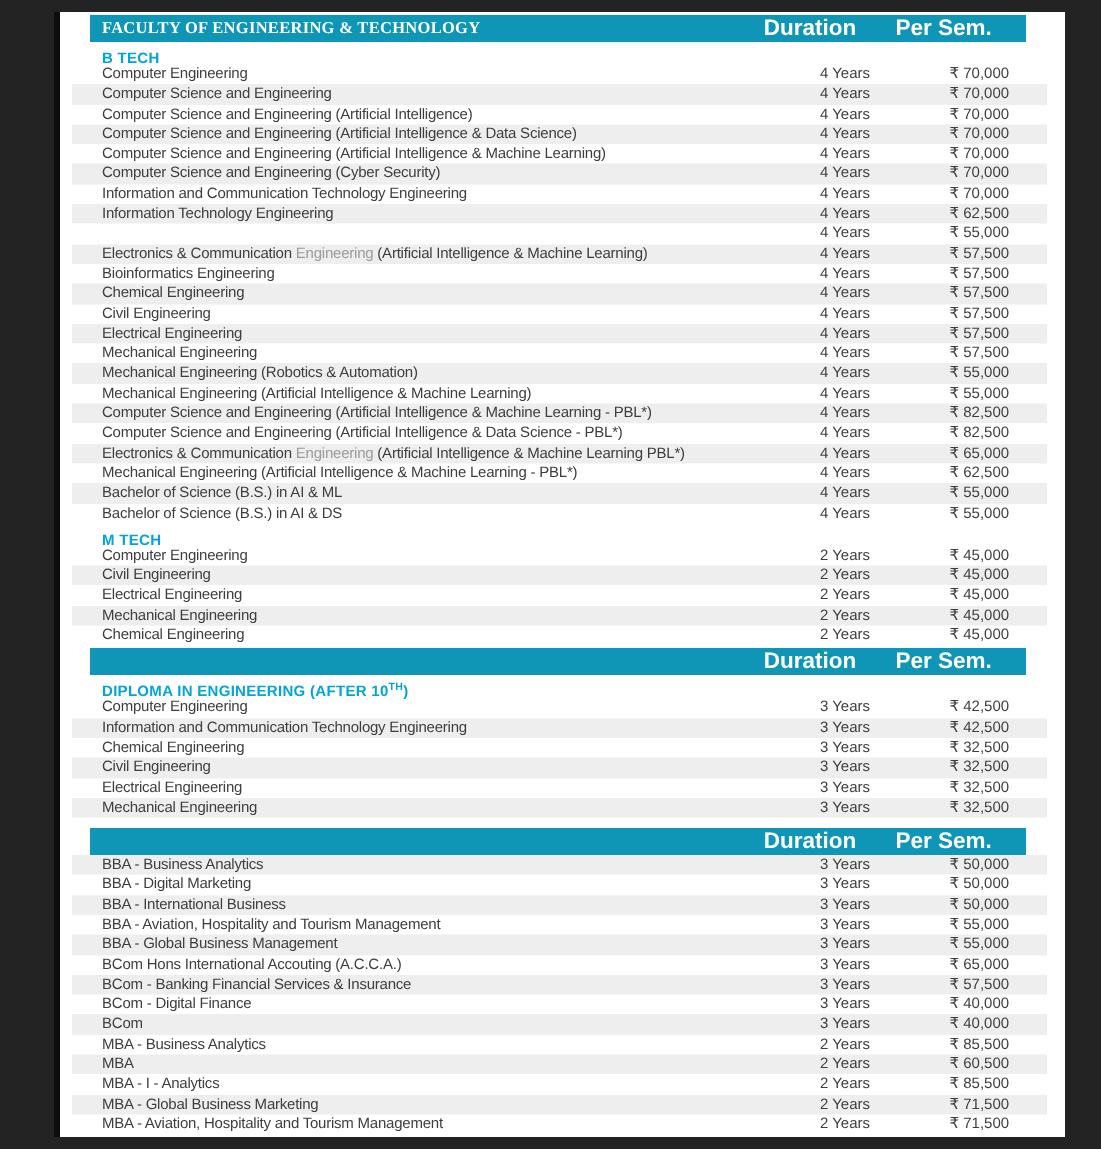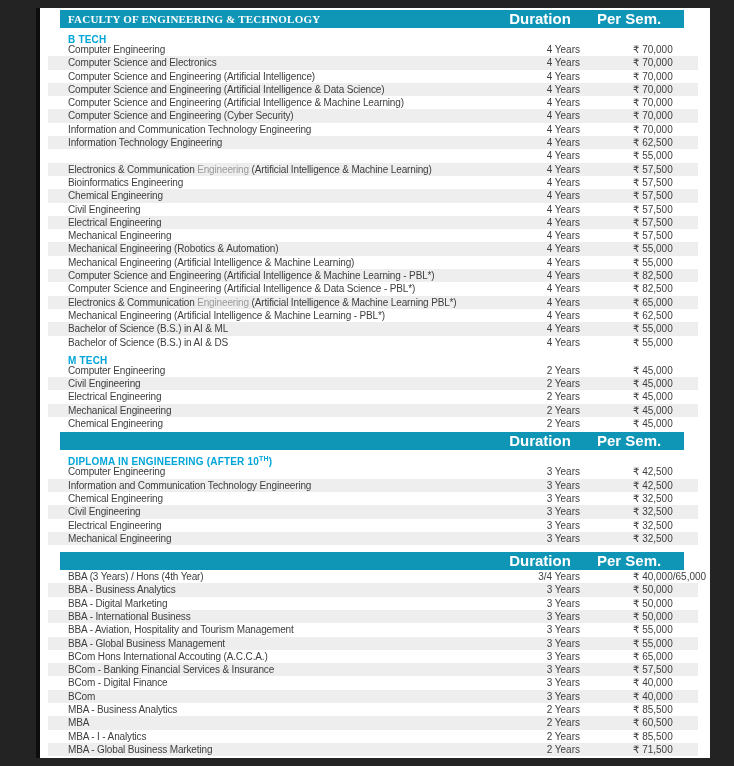--- a/index.html
+++ b/index.html
@@ -62,21 +62,21 @@
   <div class="group">
     <div class="group-label"><span>B TECH</span><sup></sup><span></span></div>
     <div class="rows">
   <div class="row">
     <span class="course"><span>Computer Engineering</span><span class="light"></span><span></span></span>
     <span class="cell duration">4 Years</span>
     <span class="cell fee">₹ 70,000</span>
   </div>
 
   <div class="row alt">
-    <span class="course"><span>Computer Science and Electronics</span><span class="light"></span><span></span></span>
+    <span class="course"><span>Computer Science and Engineering</span><span class="light"></span><span></span></span>
     <span class="cell duration">4 Years</span>
     <span class="cell fee">₹ 70,000</span>
   </div>
 
   <div class="row">
     <span class="course"><span>Computer Science and Engineering (Artificial Intelligence)</span><span class="light"></span><span></span></span>
     <span class="cell duration">4 Years</span>
     <span class="cell fee">₹ 70,000</span>
   </div>
 
@@ -289,25 +289,20 @@
 
   <section class="section">
     <div class="bar">
       <span class="bar-col duration">Duration</span>
       <span class="bar-col fee">Per Sem.</span>
     </div>
     <div class="groups">
   <div class="group">
 
     <div class="rows">
-  <div class="row">
-    <span class="course"><span>BBA (3 Years) / Hons (4th Year)</span><span class="light"></span><span></span></span>
-    <span class="cell duration">3/4 Years</span>
-    <span class="cell fee">₹ 40,000/65,000</span>
-  </div>
 
   <div class="row alt">
     <span class="course"><span>BBA - Business Analytics</span><span class="light"></span><span></span></span>
     <span class="cell duration">3 Years</span>
     <span class="cell fee">₹ 50,000</span>
   </div>
 
   <div class="row">
     <span class="course"><span>BBA - Digital Marketing</span><span class="light"></span><span></span></span>
     <span class="cell duration">3 Years</span>

